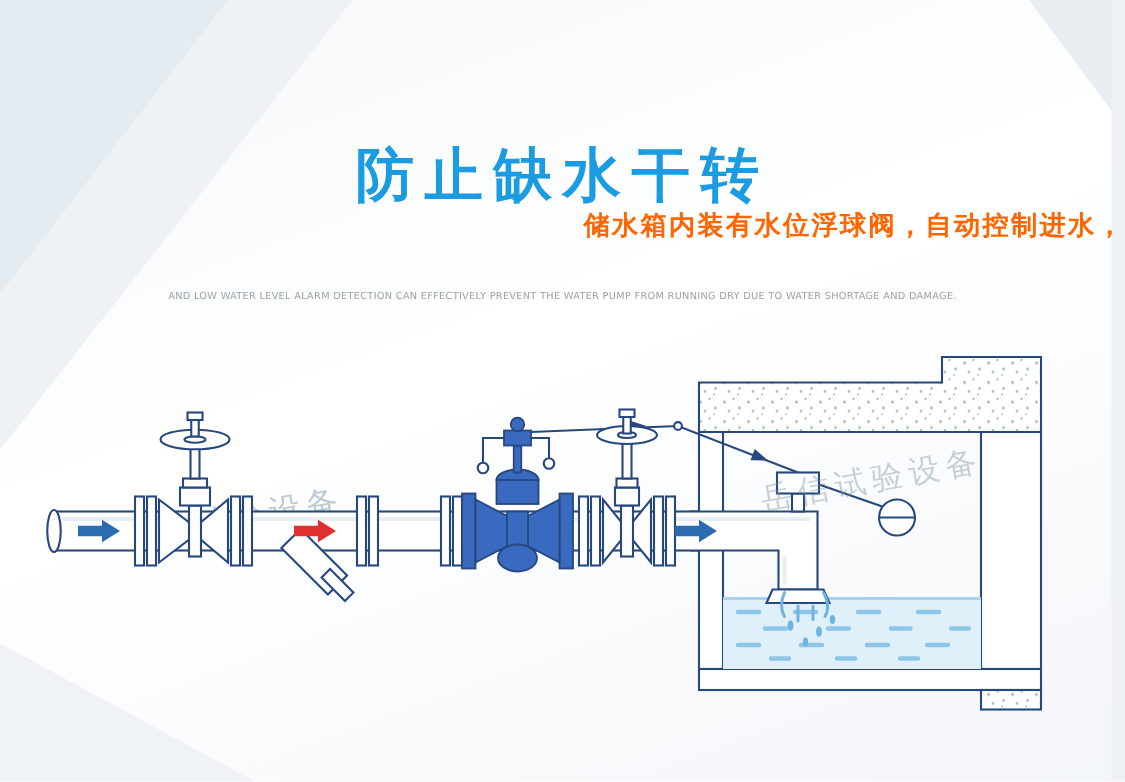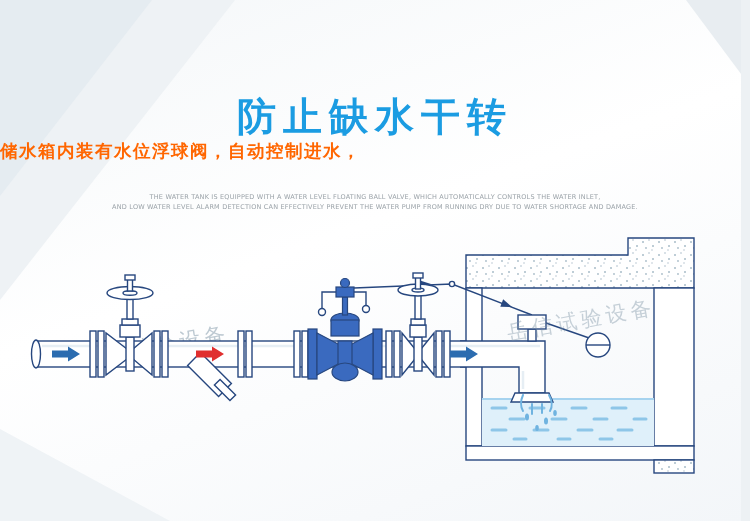--- a/index.html
+++ b/index.html
@@ -18,21 +18,21 @@
   .tri-tl1{top:0;left:0;border-left:235px solid #eef2f5;border-bottom:300px solid transparent;}
   .tri-tl2{top:0;left:0;border-left:152px solid #e5ecf1;border-bottom:196px solid transparent;}
   .tri-tr{top:0;right:0;border-right:64px solid #e8edf1;border-bottom:86px solid transparent;}
   .tri-bl{bottom:0;left:0;border-bottom:92px solid #eff3f6;border-right:170px solid transparent;}
   .edge-right{position:absolute;top:0;right:0;width:9px;height:100%;background:#edf1f4;z-index:0;}
   .title{
     position:absolute;top:90px;left:0;width:100%;margin:0;text-align:center;
     font-size:39px;font-weight:700;letter-spacing:7px;color:var(--title-blue);z-index:2;
   }
   .subtitle{
-    position:absolute;top:138px;left:0;width:100%;text-align:left;z-index:2;
+    position:absolute;top:138px;left:0;width:100%;text-align:right;z-index:2;
     font-size:17.5px;font-weight:700;letter-spacing:1.5px;line-height:26px;color:var(--accent-orange);
   }
   .desc{
     position:absolute;top:193px;left:0;width:100%;text-align:center;z-index:2;
     font-size:6.5px;letter-spacing:0.2px;line-height:9.5px;color:var(--desc-gray);white-space:nowrap;
   }
   .wm{
     position:absolute;font-size:21px;letter-spacing:4px;color:var(--watermark-gray);
     transform:rotate(-10deg);white-space:nowrap;
   }
@@ -55,21 +55,20 @@
 
 <div class="wm" id="wm1">岳信试验设备</div>
 
 <h1 class="title">防止缺水干转</h1>
 
 <div class="subtitle">
   <div>储水箱内装有水位浮球阀，自动控制进水，</div>
 </div>
 
 <div class="desc">
-  <div>THE WATER TANK IS EQUIPPED WITH A WATER LEVEL FLOATING BALL VALVE, WHICH AUTOMATICALLY CONTROLS THE WATER INLET,</div>
   <div>AND LOW WATER LEVEL ALARM DETECTION CAN EFFECTIVELY PREVENT THE WATER PUMP FROM RUNNING DRY DUE TO WATER SHORTAGE AND DAMAGE.</div>
 </div>
 
 <svg class="diagram" width="750" height="296" viewBox="0 0 750 296">
   <defs>
     <pattern id="speckle" width="16" height="13" patternUnits="userSpaceOnUse">
       <rect width="16" height="13" fill="#ffffff"></rect>
       <circle cx="3" cy="4" r="1" fill="#a9bcc9"></circle>
       <circle cx="9" cy="2" r="0.8" fill="#a9bcc9"></circle>
       <circle cx="13" cy="8" r="1" fill="#a9bcc9"></circle>

